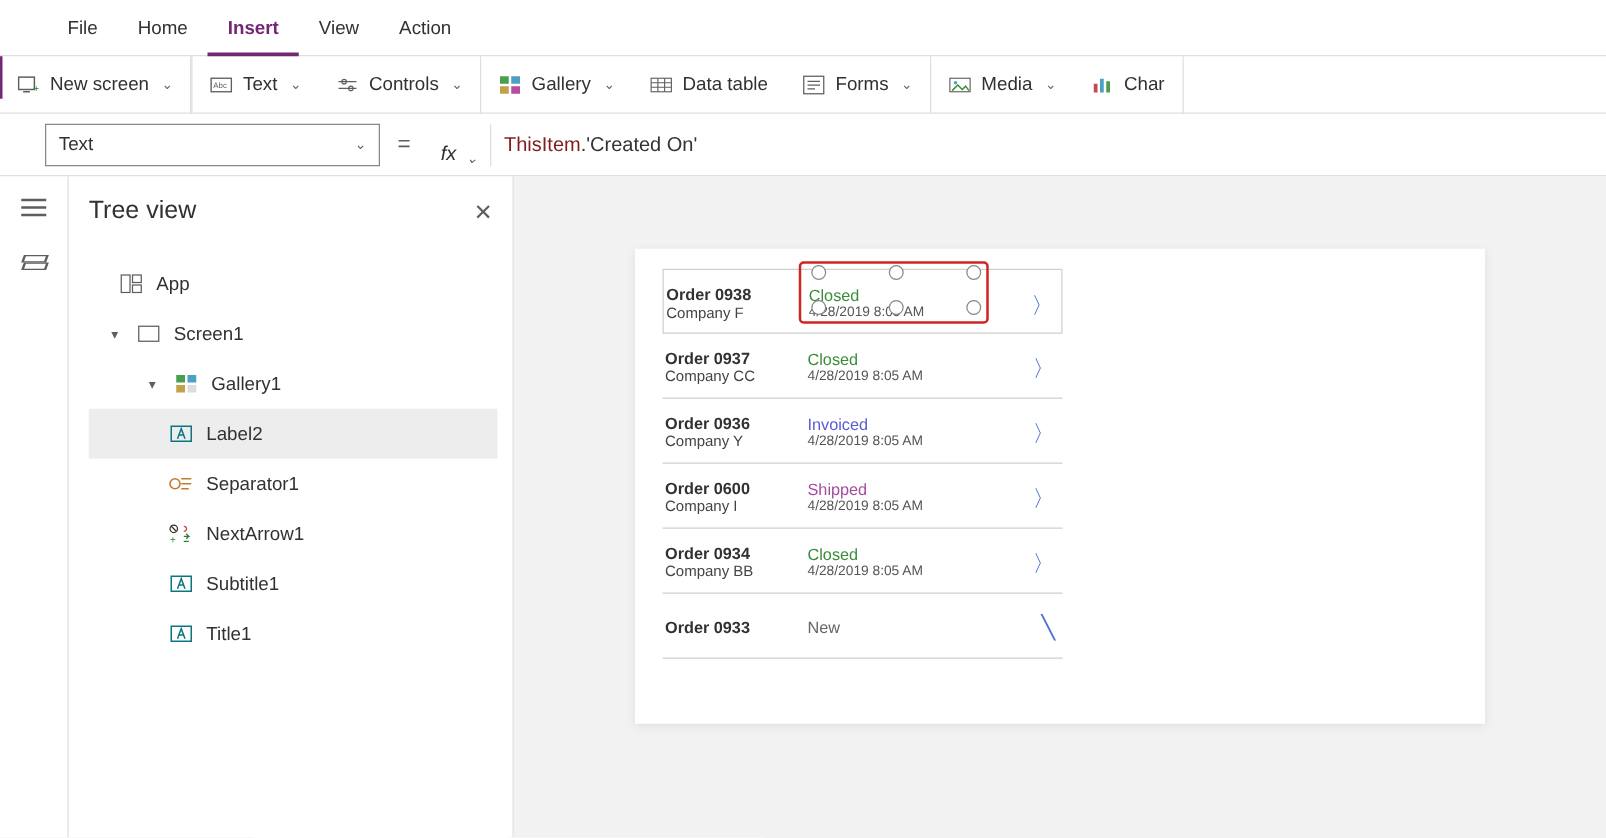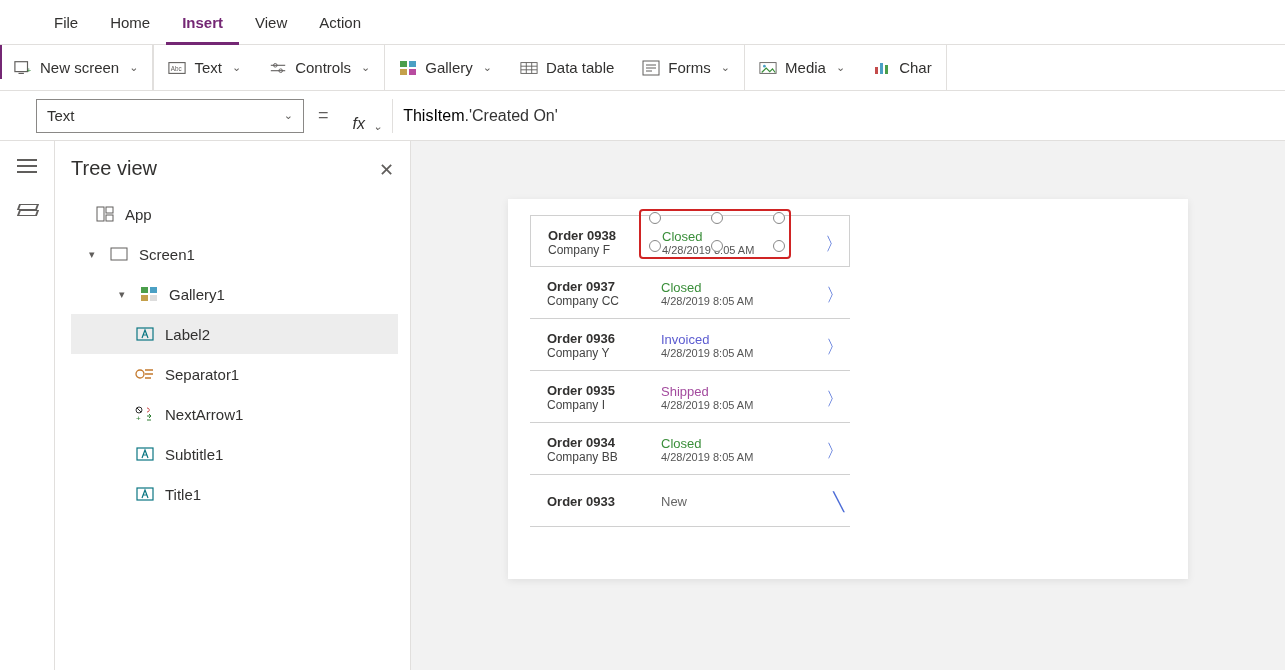--- a/index.html
+++ b/index.html
@@ -13,52 +13,52 @@
   .ribbon .group { display:flex; align-items:center; height:46px; border-right:1px solid #e1dfdd; }
   .ribbon .btn { display:flex; align-items:center; padding:0 14px; height:46px; cursor:pointer; font-size:15px; gap:8px;}
   .ribbon .icon { width:18px; height:18px; display:flex; align-items:center; justify-content:center; color:#605e5c; }
   .chev { font-size:11px; color:#605e5c; margin-left:2px;}
   
   .formulabar { display:flex; align-items:center; height:50px; border-bottom:1px solid #e1dfdd; padding-left:36px;}
   .prop-dd { border:1px solid #8a8886; height:34px; width:268px; display:flex; align-items:center; padding:0 10px; font-size:15px; justify-content:space-between;}
   .eq { padding:0 14px; font-size:18px; color:#605e5c;}
   .fx { padding:0 10px; font-size:16px; font-style:italic; font-family:serif; border-right:1px solid #e1dfdd; height:34px; display:flex; align-items:flex-end; gap:6px;}
   .formula { padding-left:10px; font-family:Consolas,monospace; font-size:16px;}
-  .formula .this { color:#000000;}
+  .formula .this { color:#7f1d1d;}
   .formula .rest { color:#333;}
   
   .main { display:flex; height:calc(670px - 45px - 46px - 50px); }
   .leftrail { width:55px; border-right:1px solid #e1dfdd; display:flex; flex-direction:column; align-items:center; padding-top:18px; gap:24px;}
   .leftrail .railbtn { width:20px; height:14px; display:flex; flex-direction:column; justify-content:space-between; cursor:pointer;}
   .leftrail .railbtn span{ height:2px; background:#605e5c;}
   .leftrail .layers { position:relative; width:22px; height:22px; }
   .leftrail .layers::before{content:"";position:absolute;left:2px;top:4px;width:16px;height:8px;border:2px solid #605e5c;transform:skewX(-20deg) scaleY(.5);}
   .leftrail .layers::after{content:"";position:absolute;left:2px;top:10px;width:16px;height:8px;border:2px solid #605e5c;transform:skewX(-20deg) scaleY(.5);}
   .leftrail .bar { position:absolute; left:-1px; top:45px; width:3px; height:34px; background:#742774;}
   
   .treepanel { width:356px; border-right:1px solid #e1dfdd; padding:16px 12px 0 16px; position:relative;}
-  .treepanel h2{ font-size:20px; font-weight:400; margin-bottom:14px;}
+  .treepanel h2{ font-size:20px; font-weight:400; margin-bottom:27px;}
   .treepanel .close{ position:absolute; right:16px; top:18px; font-size:18px; cursor:pointer; color:#605e5c;}
   .search { border:1px solid #8a8886; height:36px; display:flex; align-items:center; padding:0 10px; gap:8px; margin-bottom:16px;}
   .search input{ border:none; outline:none; font-size:14px; flex:1;}
   .tree { font-size:15px; }
   .tree .node{ display:flex; align-items:center; height:40px; gap:9px; cursor:pointer; padding-left:4px;}
   .tree .node.sel{ background:#ededed;}
   .tree .indent1{ padding-left:18px;}
   .tree .indent2{ padding-left:48px;}
   .tree .indent3{ padding-left:44px;}
   .caret{ width:10px; font-size:11px; color:#605e5c;}
   .nodeicon{ width:22px; height:18px; display:flex;align-items:center;justify-content:center;}
   
   .canvas { flex:1; background:#f2f2f2; display:flex; justify-content:center; padding-top:58px;}
   .phone { background:#fff; width:680px; height:380px; box-shadow:0 2px 8px rgba(0,0,0,.08); padding:16px 8px 0 8px;}
   .gallery{ width:320px; margin-left:14px;}
   .row{ border-bottom:1px solid #d0d0d0; height:52px; display:flex; align-items:center; position:relative; padding:4px 0 2px 0;}
   .row.first{ border:1px solid #d0d0d0;}
-  .row .col1{ width:116px; padding-left:2px;margin-left:15px;}
+  .row .col1{ width:116px; padding-left:2px;}
   .row .t1{ font-size:13px; font-weight:700;}
   .row .t2{ font-size:12px; color:#444;}
   .row .col2{ width:150px;}
   .row .status{ font-size:13px;}
   .row .date{ font-size:11px; color:#555;}
   .row .arrow{ position:absolute; right:6px; top:16px; font-size:18px; color:#4b6bd6;}
   .s-closed{ color:#3a8e3a;}
   .s-invoiced{ color:#5b5bd0;}
   .s-shipped{ color:#a34b9e;}
   .s-new{ color:#666;}
@@ -341,21 +341,21 @@
               <div class="t2">Company Y</div>
             </div>
             <div class="col2">
               <div class="status s-invoiced">Invoiced</div>
               <div class="date">4/28/2019 8:05 AM</div>
             </div>
             <div class="arrow">〉</div>
           </div>
           <div class="row">
             <div class="col1">
-              <div class="t1">Order 0935</div>
+              <div class="t1">Order 0600</div>
               <div class="t2">Company I</div>
             </div>
             <div class="col2">
               <div class="status s-shipped">Shipped</div>
               <div class="date">4/28/2019 8:05 AM</div>
             </div>
             <div class="arrow">〉</div>
           </div>
           <div class="row">
             <div class="col1">

